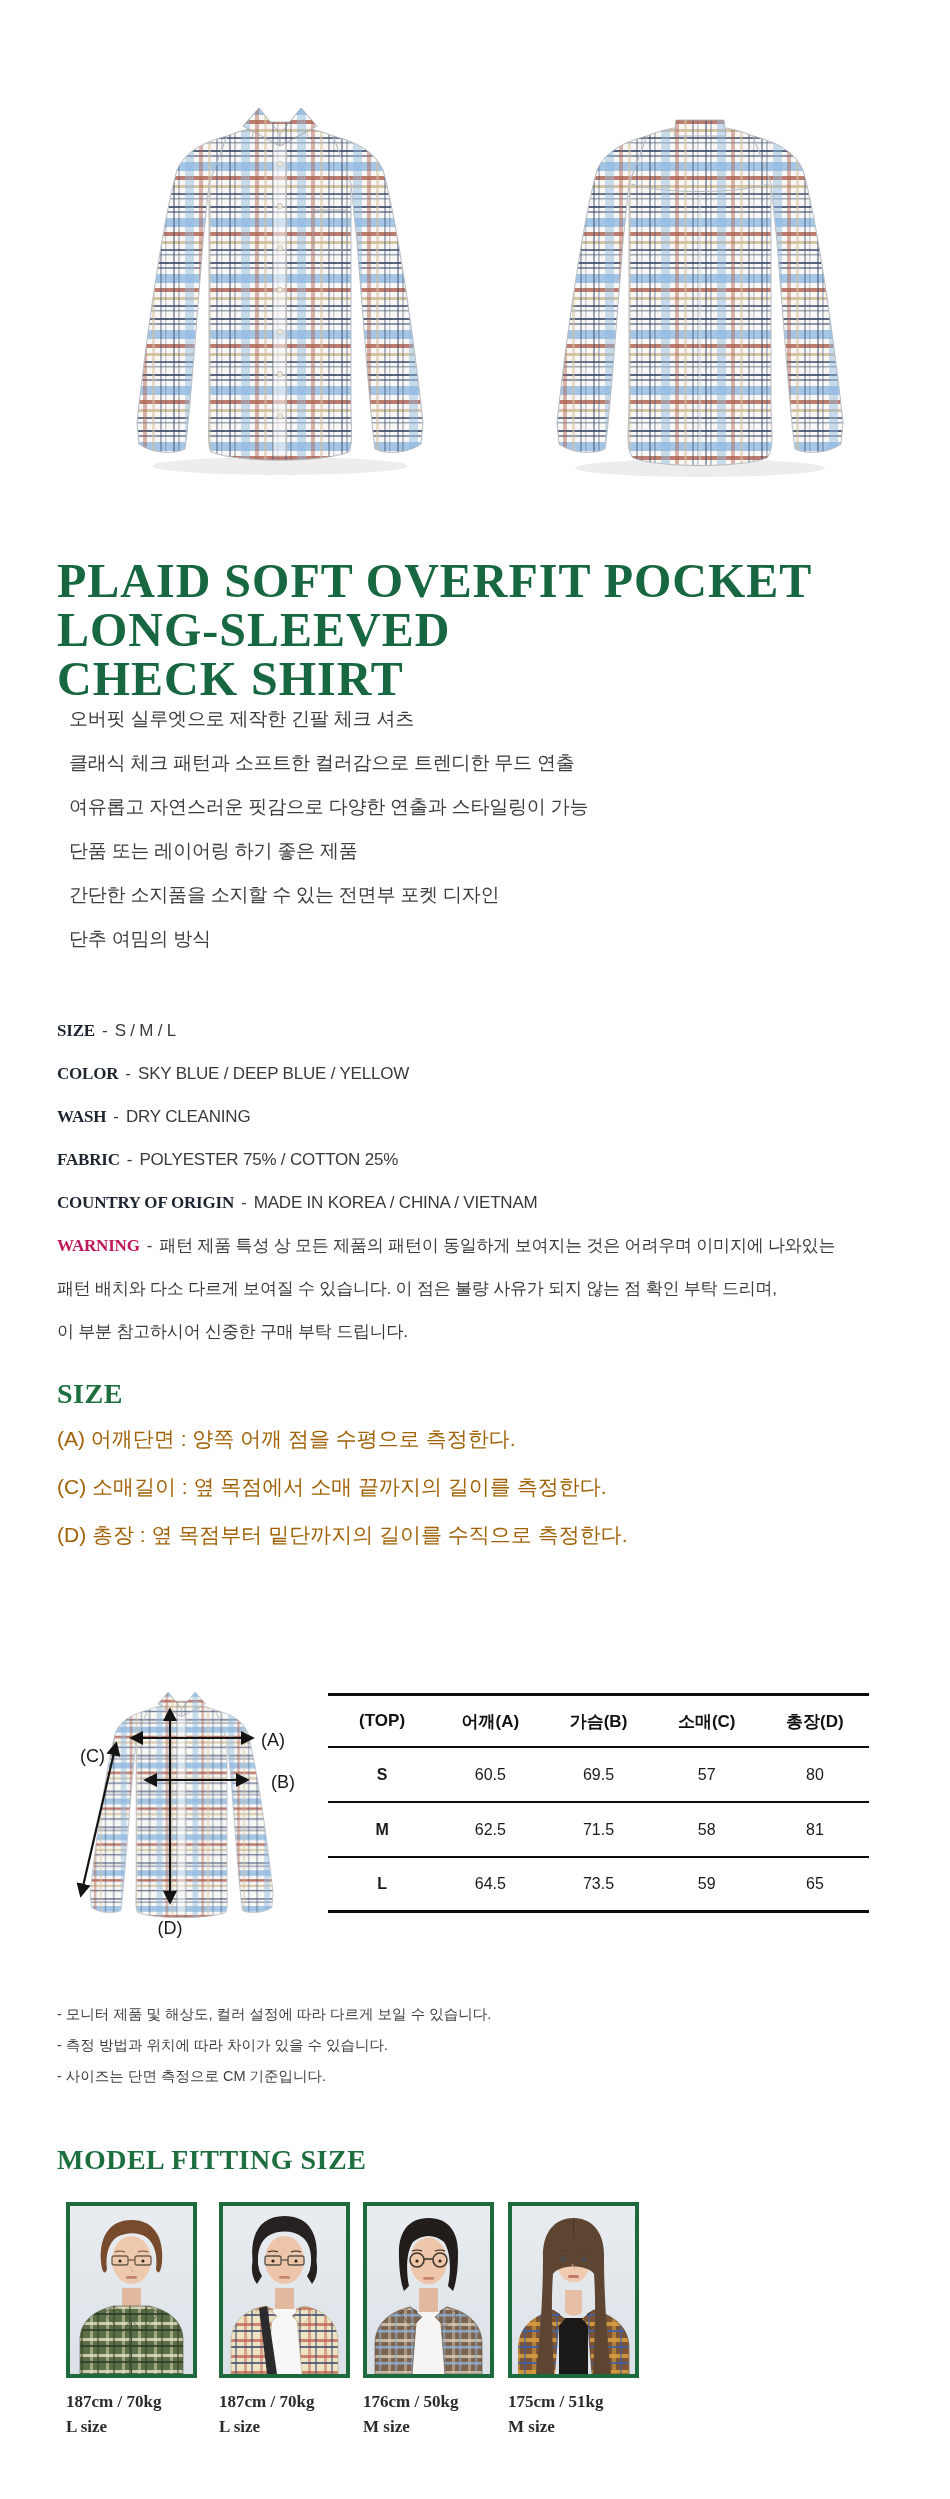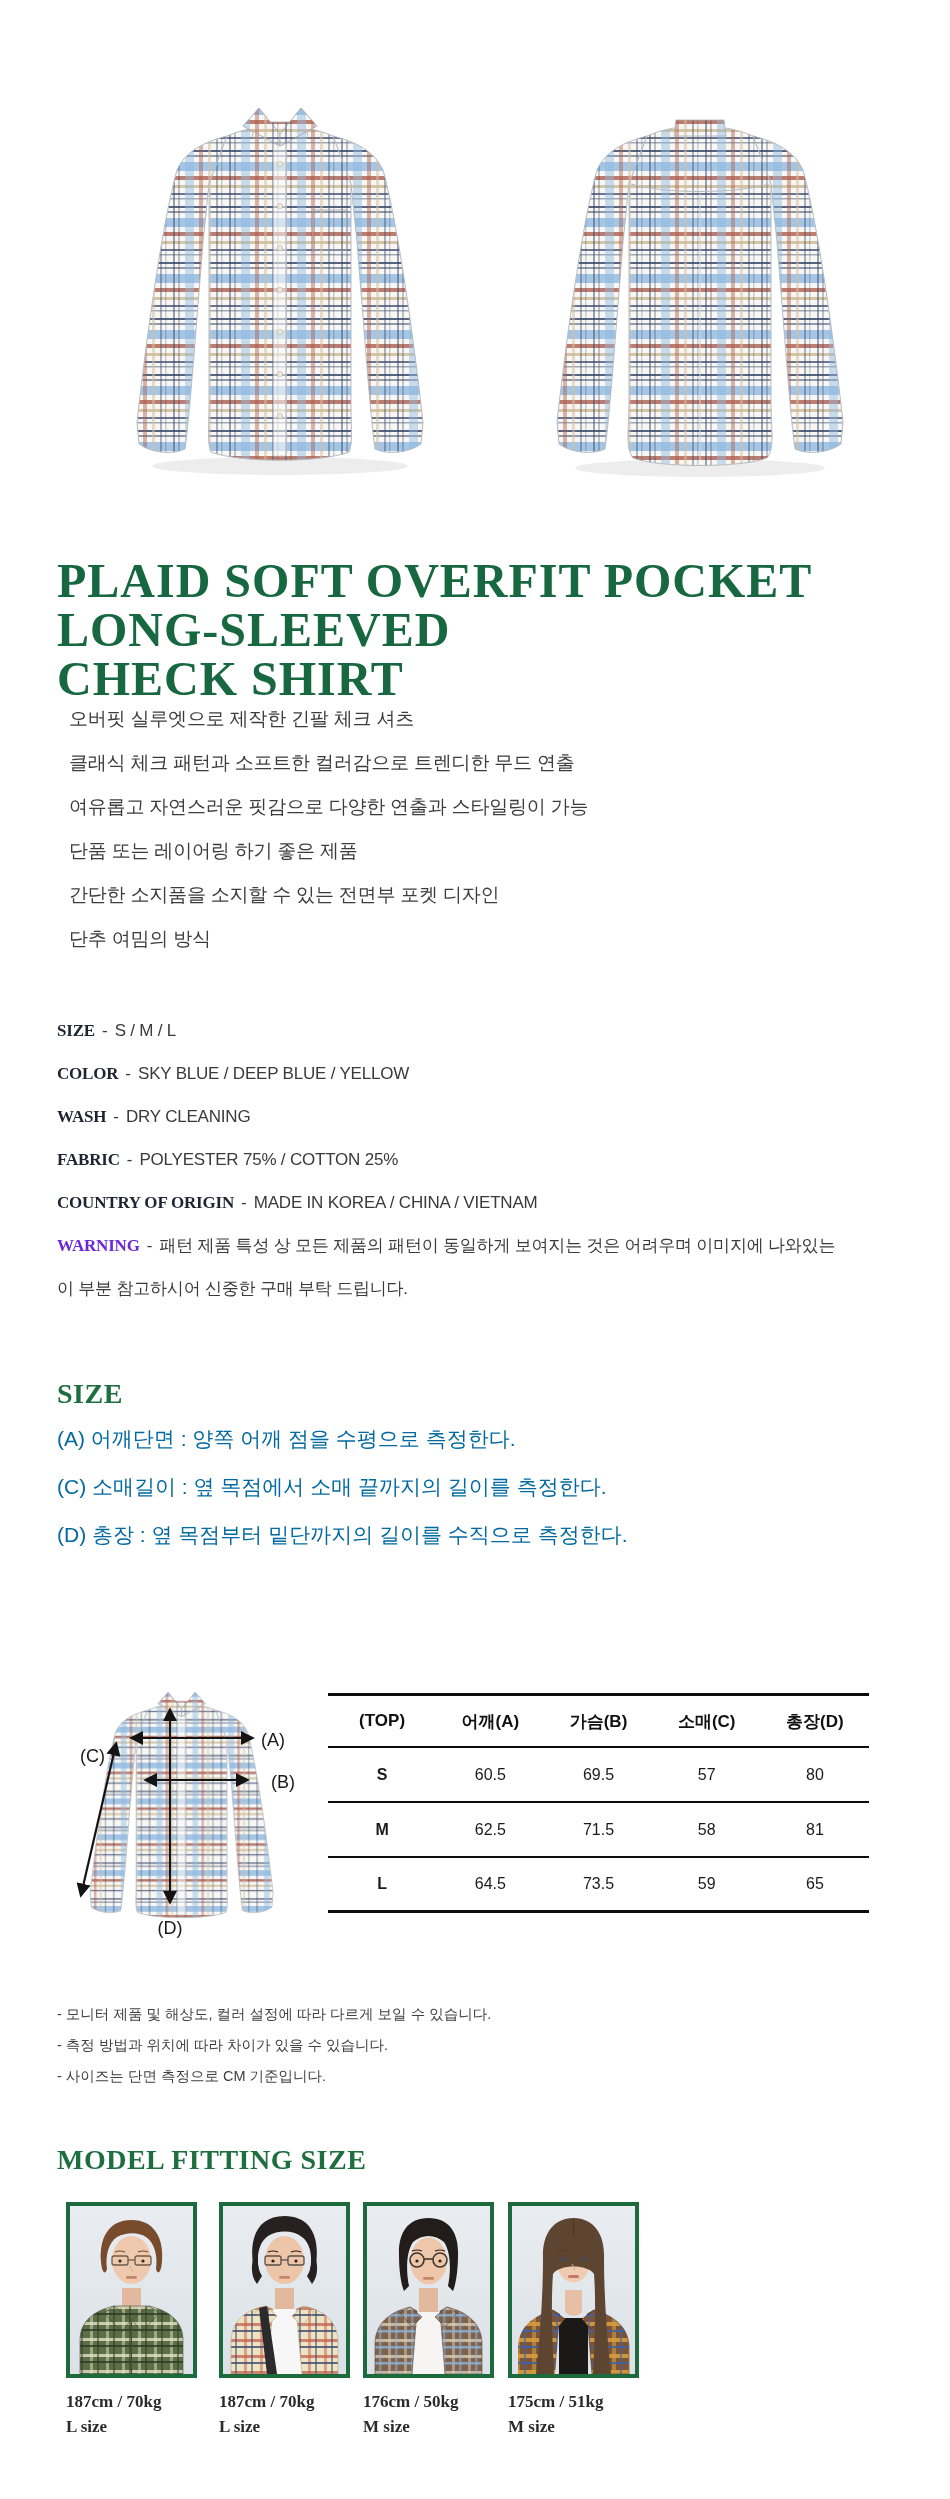--- a/index.html
+++ b/index.html
@@ -11,25 +11,25 @@
          font-weight:700;font-size:48px;line-height:49px;letter-spacing:1px;color:#176840;}
   .h2{font-family:"Liberation Serif","DejaVu Serif",serif;font-weight:700;font-size:28px;
       color:#1e6f3f;letter-spacing:.5px;}
   #size-heading{left:57px;top:1378px;}
   #model-heading{left:57px;top:2144px;}
   
   .desc{left:57px;top:697px;font-size:19px;line-height:44px;color:#3c3c3c;letter-spacing:-.2px;margin-left:12px;}
   
   .details{left:57px;top:1009px;width:850px;font-size:17px;line-height:43px;color:#3a3a3a;}
   .dlabel{font-family:"Liberation Serif","DejaVu Serif",serif;font-weight:700;color:#1c2430;letter-spacing:-.2px;}
-  .dlabel.warn{color:#6d28d9;}
+  .dlabel.warn{color:#be185d;}
   .dsep{margin:0 7px;color:#3a3a3a;}
   .dval{letter-spacing:-.2px;}
   
-  .instructions{left:57px;top:1415px;font-size:21px;line-height:48px;color:#0369a1;}
+  .instructions{left:57px;top:1415px;font-size:21px;line-height:48px;color:#a16207;}
   
   .diagram{left:40px;top:1650px;}
   
   .size-table{left:328px;top:1693px;width:541px;border-top:3px solid #0d0d0d;border-bottom:3px solid #0d0d0d;}
   .strow{display:flex;align-items:center;text-align:center;}
   .strow.head{height:50px;border-bottom:2px solid #0d0d0d;font-weight:700;font-size:17px;color:#111;}
   .strow.data{height:53px;border-bottom:2px solid #0d0d0d;font-size:16px;color:#1a1a1a;}
   .strow.data.last{border-bottom:none;height:52px;}
   .stcell{flex:1;}
   .stcell.sz{font-weight:700;}
@@ -134,20 +134,21 @@
     <div>단추 여밈의 방식</div>
   </div>
 
   <div class="abs details">
     <div><span class="dlabel">SIZE</span><span class="dsep">-</span><span class="dval">S / M / L</span></div>
     <div><span class="dlabel">COLOR</span><span class="dsep">-</span><span class="dval">SKY BLUE / DEEP BLUE / YELLOW</span></div>
     <div><span class="dlabel">WASH</span><span class="dsep">-</span><span class="dval">DRY CLEANING</span></div>
     <div><span class="dlabel">FABRIC</span><span class="dsep">-</span><span class="dval">POLYESTER 75% / COTTON 25%</span></div>
     <div><span class="dlabel">COUNTRY OF ORIGIN</span><span class="dsep">-</span><span class="dval">MADE IN KOREA / CHINA / VIETNAM</span></div>
     <div><span class="dlabel warn">WARNING</span><span class="dsep">-</span><span class="dval">패턴 제품 특성 상 모든 제품의 패턴이 동일하게 보여지는 것은 어려우며 이미지에 나와있는</span></div>
+    <div><span class="dval">패턴 배치와 다소 다르게 보여질 수 있습니다. 이 점은 불량 사유가 되지 않는 점 확인 부탁 드리며,</span></div>
     <div><span class="dval">이 부분 참고하시어 신중한 구매 부탁 드립니다.</span></div>
   </div>
 
   <h2 id="size-heading" class="abs h2" style="margin:0;">SIZE</h2>
 
   <div class="abs instructions">
     <div>(A) 어깨단면 : 양쪽 어깨 점을 수평으로 측정한다.</div>
     <div>(C) 소매길이 : 옆 목점에서 소매 끝까지의 길이를 측정한다.</div>
     <div>(D) 총장 : 옆 목점부터 밑단까지의 길이를 수직으로 측정한다.</div>
   </div>

